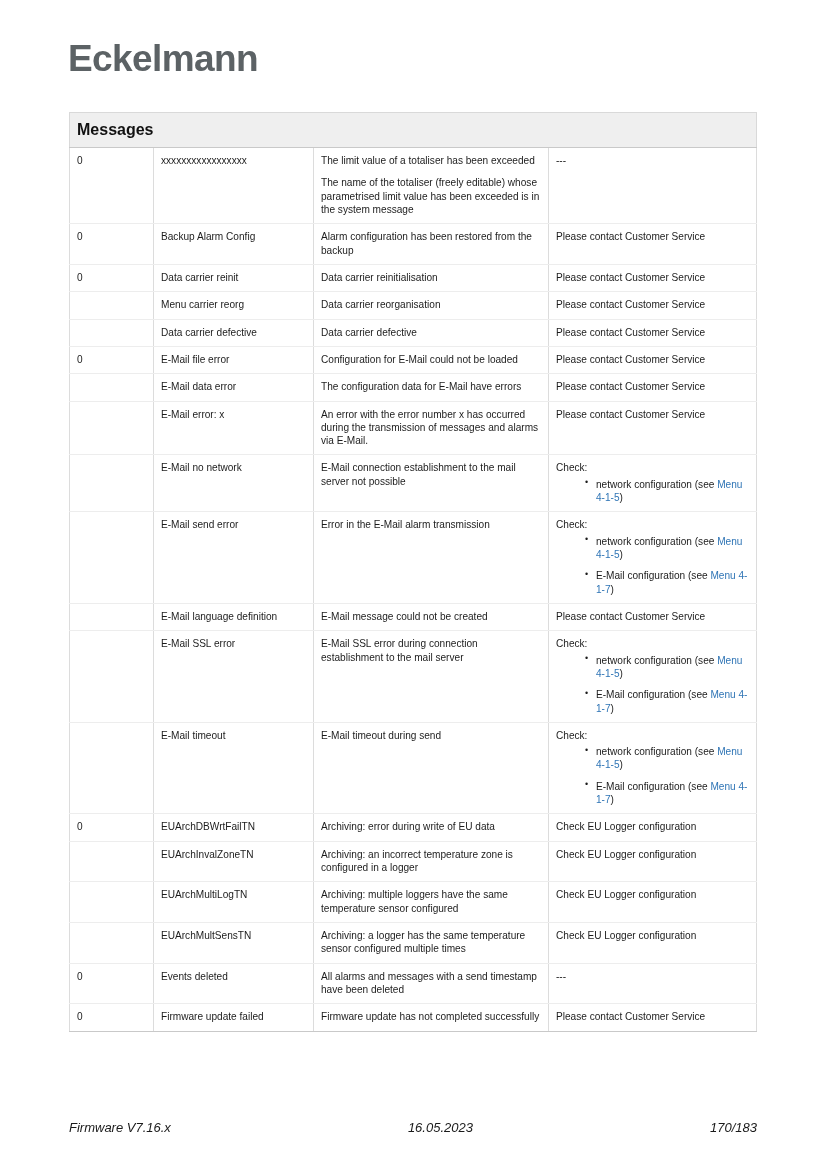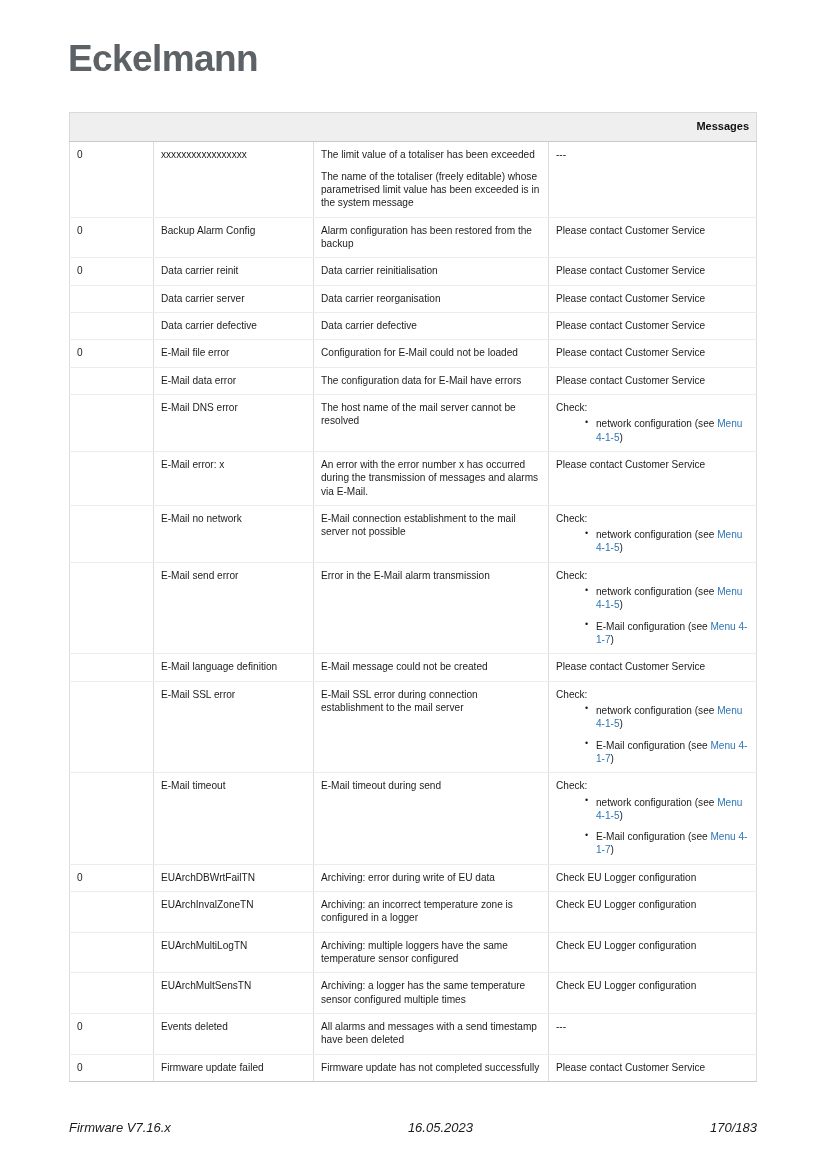--- a/index.html
+++ b/index.html
@@ -49,23 +49,23 @@
   }
   table.msg col.c1 { width: 84px; }
   table.msg col.c2 { width: 160px; }
   table.msg col.c3 { width: 235px; }
   table.msg col.c4 { width: 208px; }
 
   thead th.hdr {
     background: #efefef;
     border: 1px solid #d9d9d9;
     border-bottom: 1px solid #c9c9c9;
-    text-align: right;
+    text-align: left;
     font-weight: bold;
-    font-size: 11px;
+    font-size: 16px;
     padding: 6px 7px 7px 7px;
     color: #111;
   }
 
   table.msg td {
     border-left: 1px solid #dcdcdc;
     border-right: 1px solid #dcdcdc;
     border-top: 1px solid #ededed;
     border-bottom: 1px solid #ededed;
     vertical-align: top;
@@ -180,21 +180,21 @@
             <td><span>Data carrier reinit</span></td>
             <td>
               <p class="cp">Data carrier reinitialisation</p>
             </td>
             <td class="col-act">
               <p class="cp">Please contact Customer Service</p>
             </td>
           </tr>
           <tr>
             <td class="col-num merged-blank">&nbsp;</td>
-            <td><span>Data carrier server</span></td>
+            <td><span>Menu carrier reorg</span></td>
             <td>
               <p class="cp">Data carrier reorganisation</p>
             </td>
             <td class="col-act">
               <p class="cp">Please contact Customer Service</p>
             </td>
           </tr>
           <tr>
             <td class="col-num merged-blank">&nbsp;</td>
             <td><span>Data carrier defective</span></td>
@@ -216,33 +216,20 @@
             </td>
           </tr>
           <tr>
             <td class="col-num merged-blank">&nbsp;</td>
             <td><span>E-Mail data error</span></td>
             <td>
               <p class="cp">The configuration data for E-Mail have errors</p>
             </td>
             <td class="col-act">
               <p class="cp">Please contact Customer Service</p>
-            </td>
-          </tr>
-          <tr>
-            <td class="col-num merged-blank">&nbsp;</td>
-            <td><span>E-Mail DNS error</span></td>
-            <td>
-              <p class="cp">The host name of the mail server cannot be resolved</p>
-            </td>
-            <td class="col-act">
-              <p class="cp">Check:</p>
-              <ul class="chk">
-                <li>network configuration (see <a class="menulink" href="#">Menu 4-1-5</a>)</li>
-              </ul>
             </td>
           </tr>
           <tr>
             <td class="col-num merged-blank">&nbsp;</td>
             <td><span>E-Mail error: x</span></td>
             <td>
               <p class="cp">An error with the error number x has occurred during the transmission of messages and alarms via E-Mail.</p>
             </td>
             <td class="col-act">
               <p class="cp">Please contact Customer Service</p>

